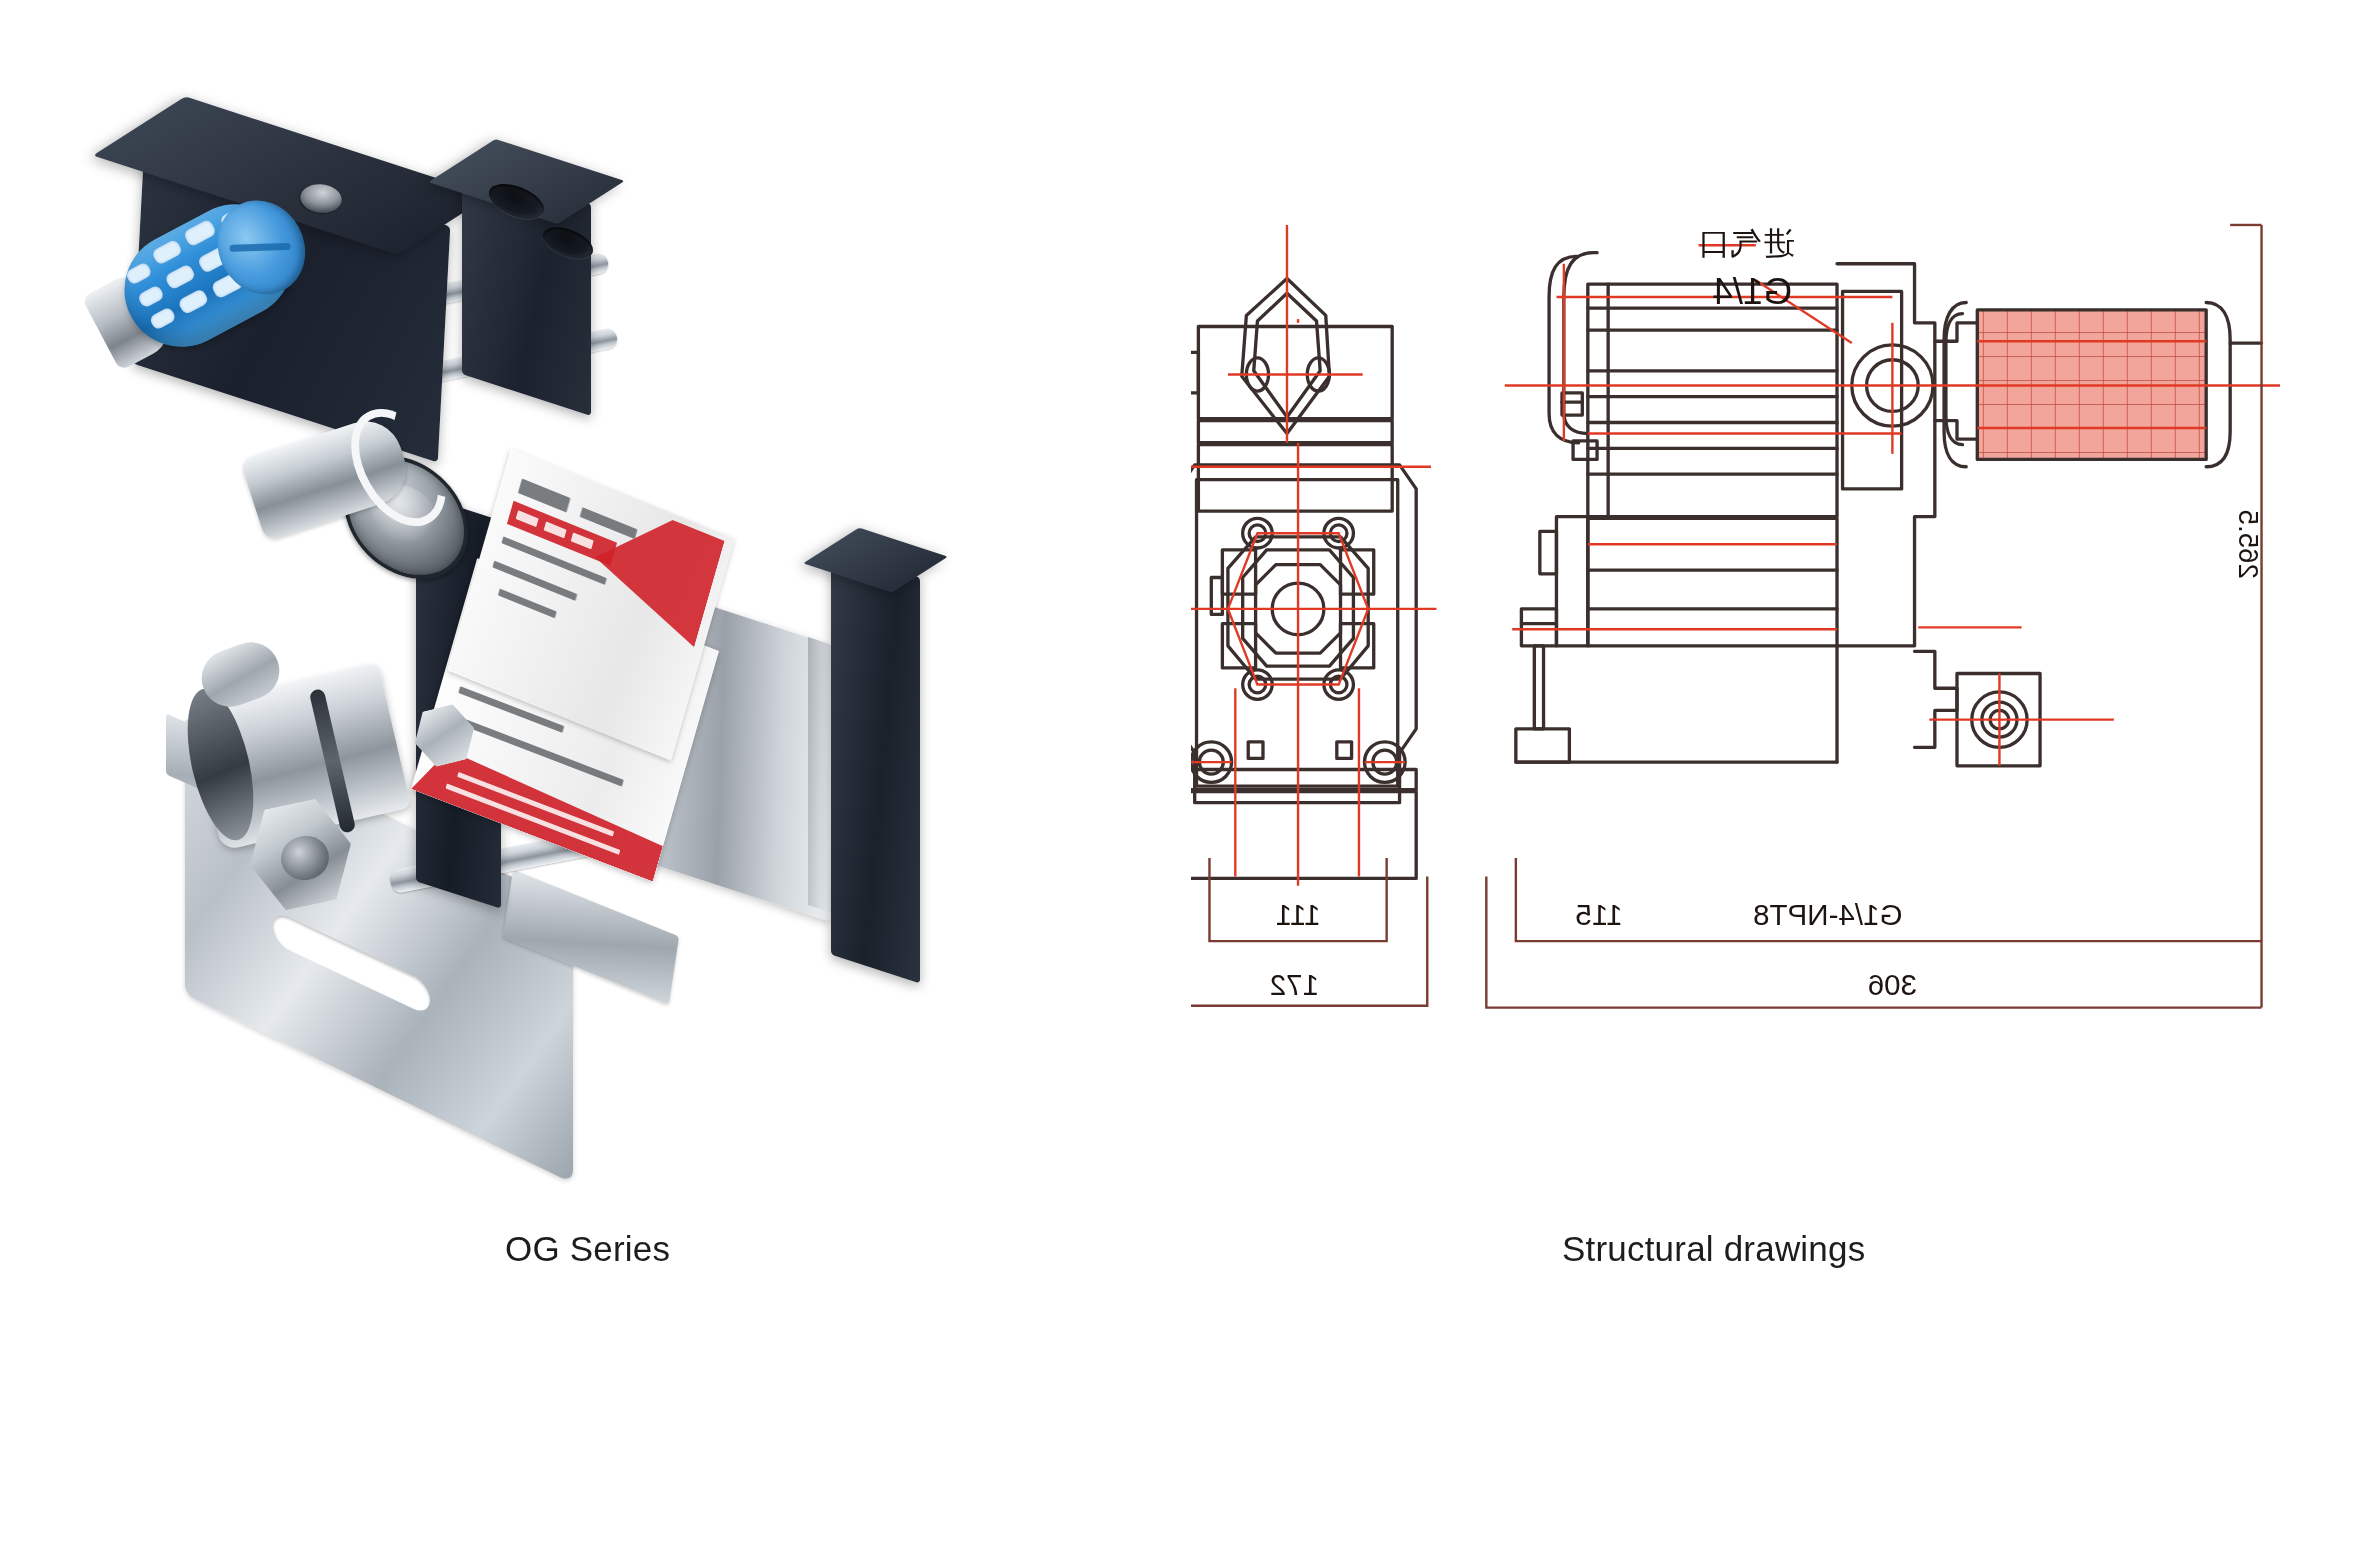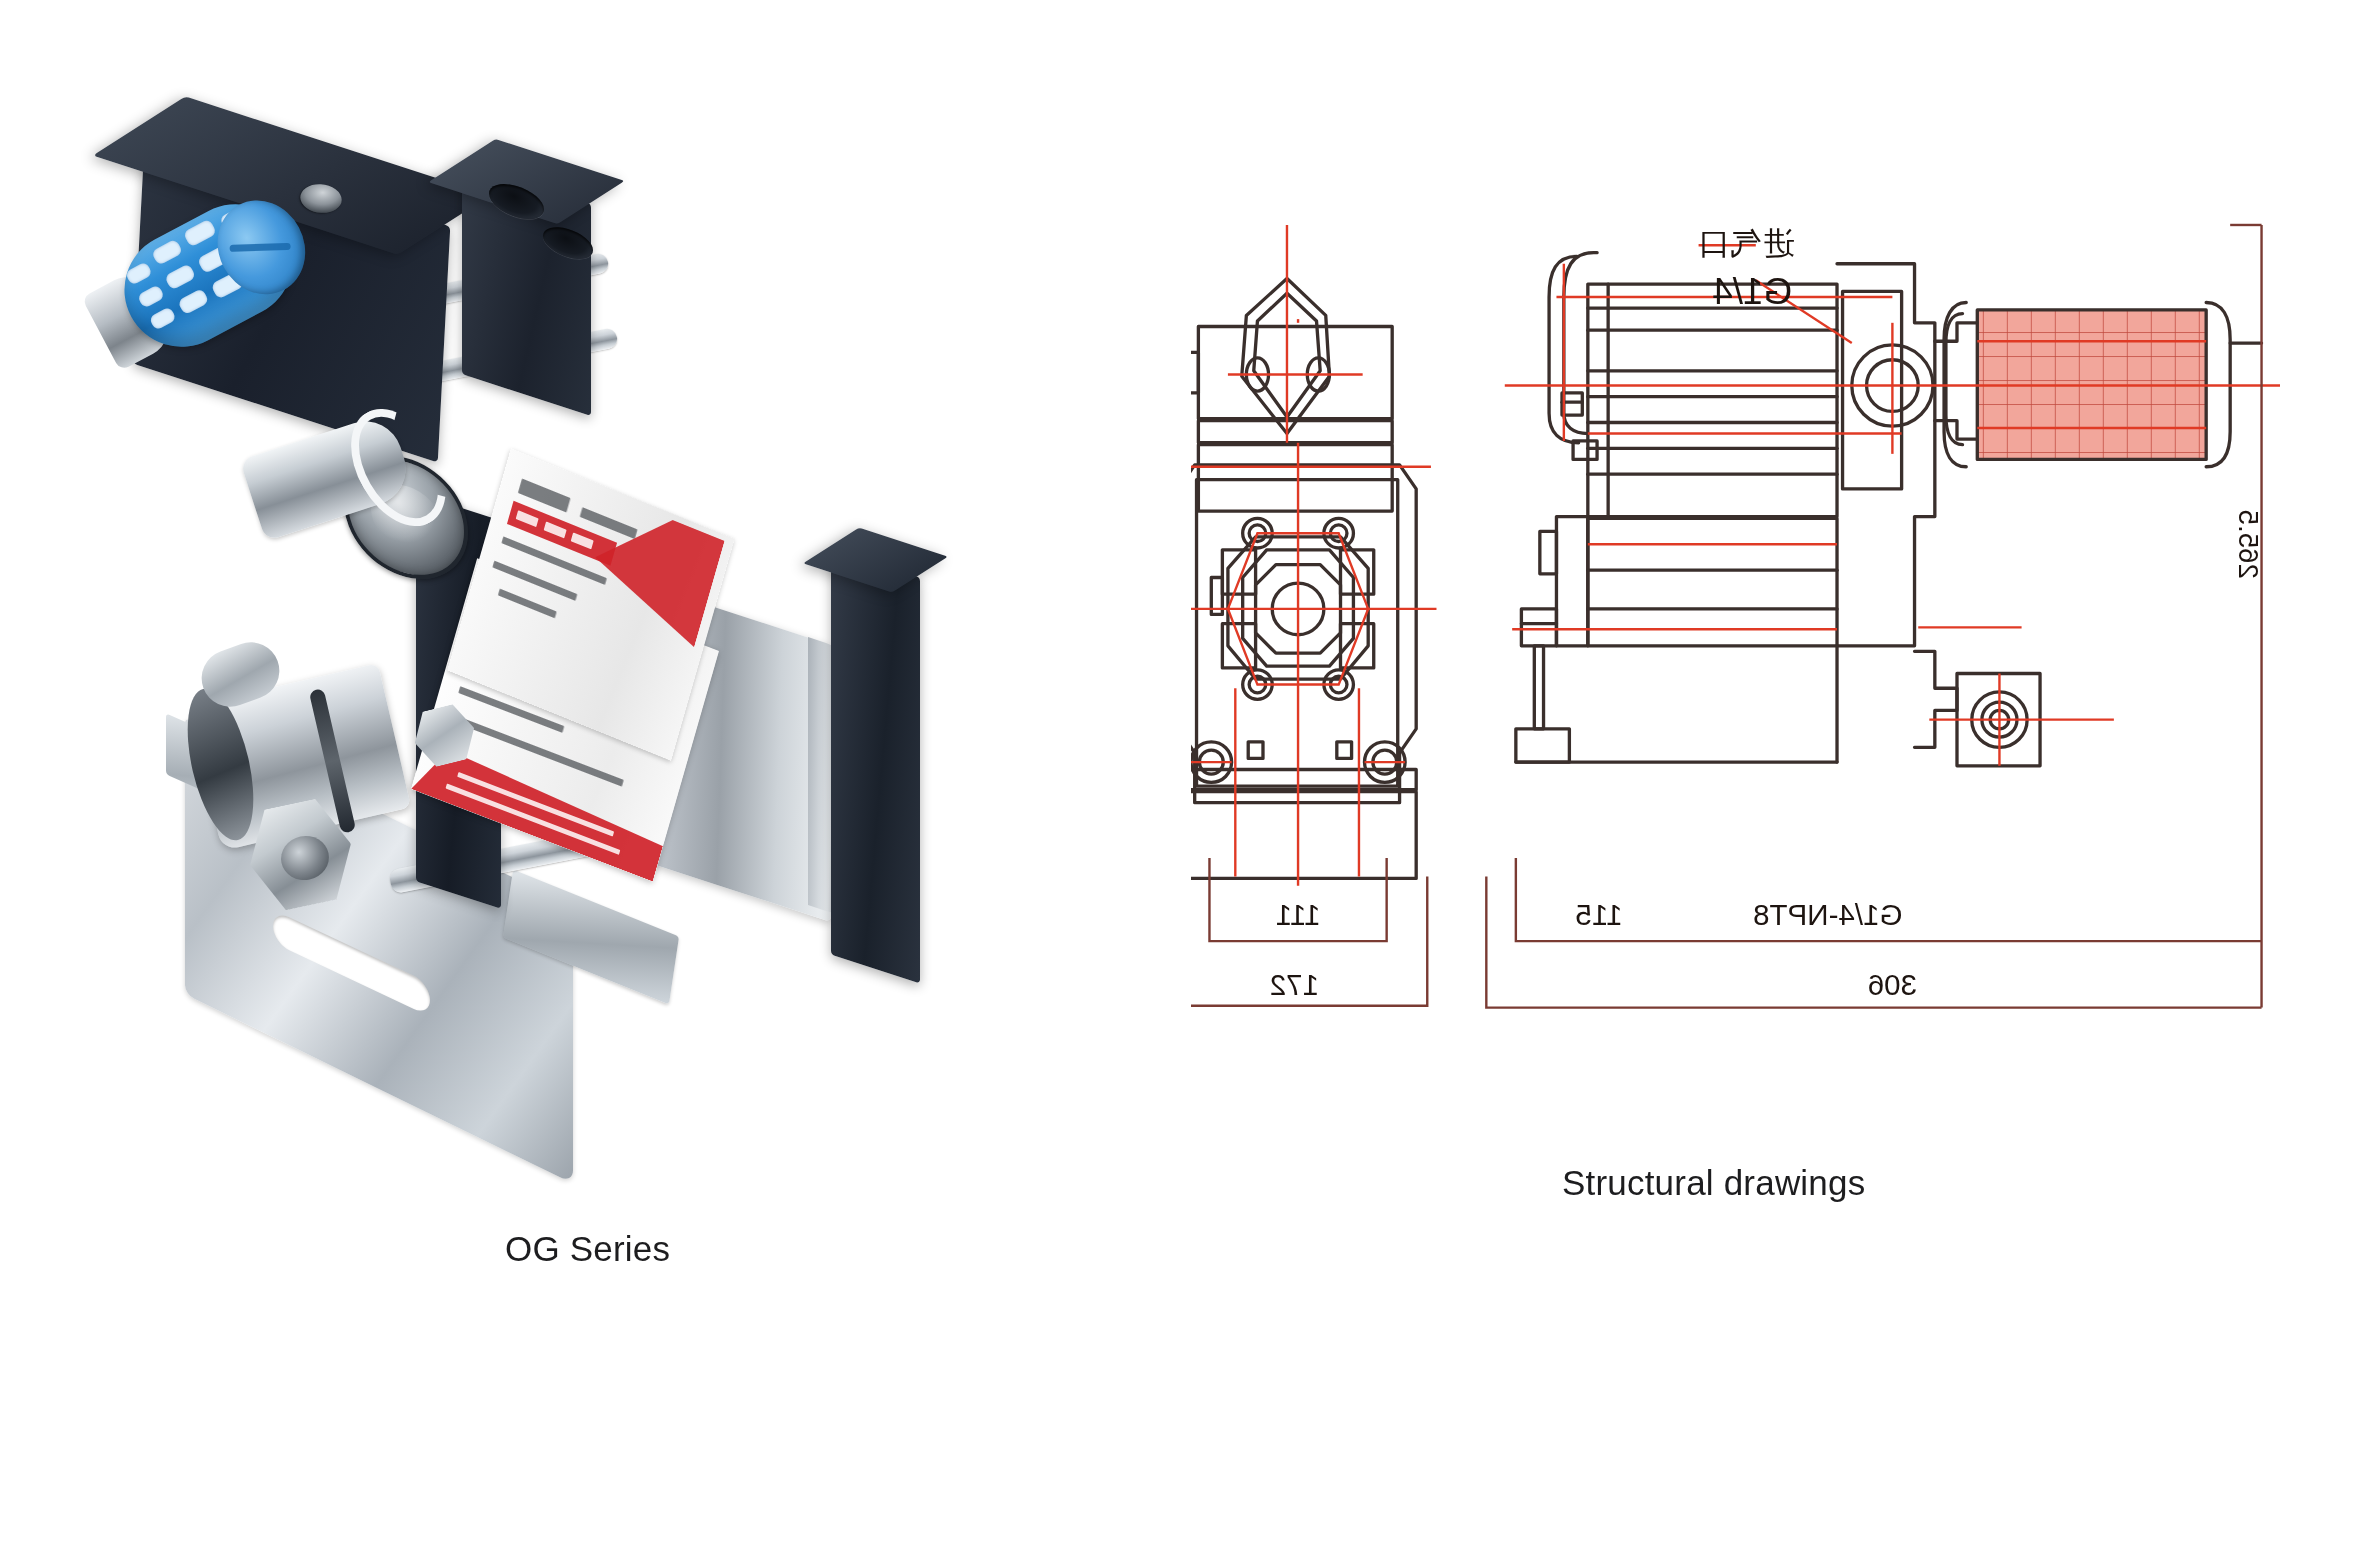--- a/index.html
+++ b/index.html
@@ -6,21 +6,21 @@
   html,body{margin:0;padding:0;background:#ffffff;}
   body{width:2363px;height:1566px;position:relative;overflow:hidden;
        font-family:"Liberation Sans","DejaVu Sans",sans-serif;background:#fff;}
 
   .panel{position:absolute;}
 
   
   .caption{position:absolute;font-size:35px;color:#1d1d1f;letter-spacing:0.2px;
            white-space:nowrap;font-family:"Liberation Sans","DejaVu Sans",sans-serif;}
   #cap-left{left:505px;top:1229px;}
-  #cap-right{left:1562px;top:1163px;}
+  #cap-right{left:1562px;top:1229px;}
 
   
   #photo{left:111px;top:166px;width:849px;height:978px;}
 
   .ph{position:absolute;}
 
   
   .bracket-l{
     left:74px;top:646px;width:388px;height:277px;
     background:linear-gradient(118deg,#d9dde1 0%,#b9c0c7 22%,#e6eaee 42%,#aab2ba 63%,#cdd4da 82%,#9ba3ab 100%);

